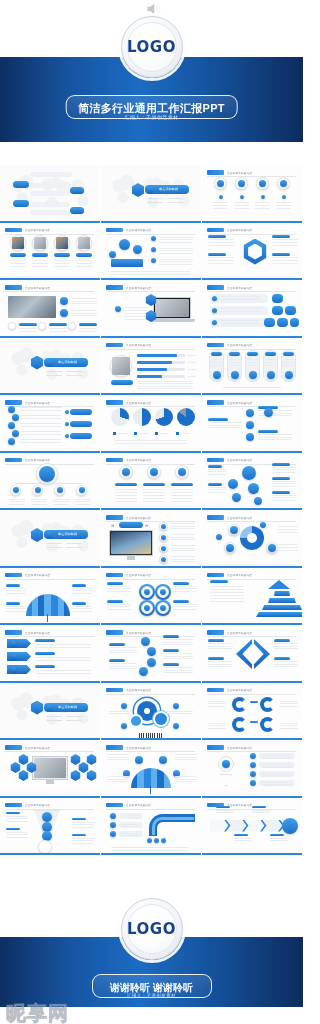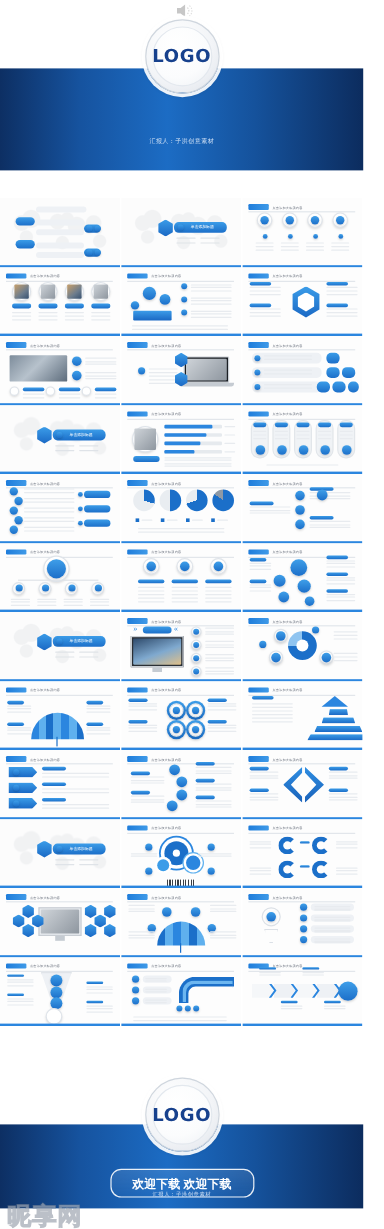--- a/index.html
+++ b/index.html
@@ -145,20 +145,23 @@
       <path d="M13.5 5.5 a4.5 4.5 0 0 1 0 7" stroke="#b5b5b5" stroke-width="1.3" fill="none" stroke-dasharray="1.6 1.4"></path>
       <path d="M15.8 3.2 a7.4 7.4 0 0 1 0 11.6" stroke="#c2c2c2" stroke-width="1.2" fill="none" stroke-dasharray="1.6 1.4"></path>
     </svg>
 
     <div class="logo-badge">
       <div class="logo-badge-inner">
         <span class="logo-text">LOGO</span>
       </div>
     </div>
 
+    <div class="title-pill">
+      <span class="title-text">简洁多行业通用工作汇报PPT</span>
+    </div>
     <div class="subtitle-text">汇报人：子洪创意素材</div>
   </div>
 
   <div class="grid" id="grid">
       <div class="grid-row">
         <div class="thumb">
       <div class="thumb-inner">
         <div class="map-bg"></div>
 
         <div class="pill " style="position:absolute;left:30px;top:7px;width:42px;height:5px"></div>
@@ -1211,20 +1214,20 @@
   <div class="footer">
     <div class="footer-band"></div>
 
     <div class="logo-badge">
       <div class="logo-badge-inner">
         <span class="logo-text">LOGO</span>
       </div>
     </div>
 
     <div class="thanks-pill">
-      <span class="thanks-text">欢迎下载  欢迎下载</span>
+      <span class="thanks-text">谢谢聆听  谢谢聆听</span>
     </div>
     <div class="footer-sub">汇报人：子洪创意素材</div>
 
     <div class="wm-logo">昵享网</div>
   </div>
 
 </div>
 
 </body></html>

